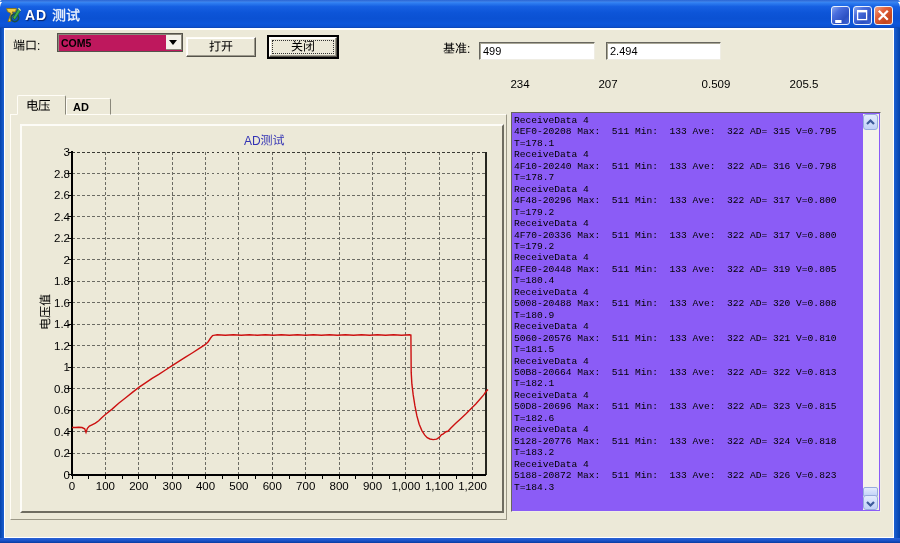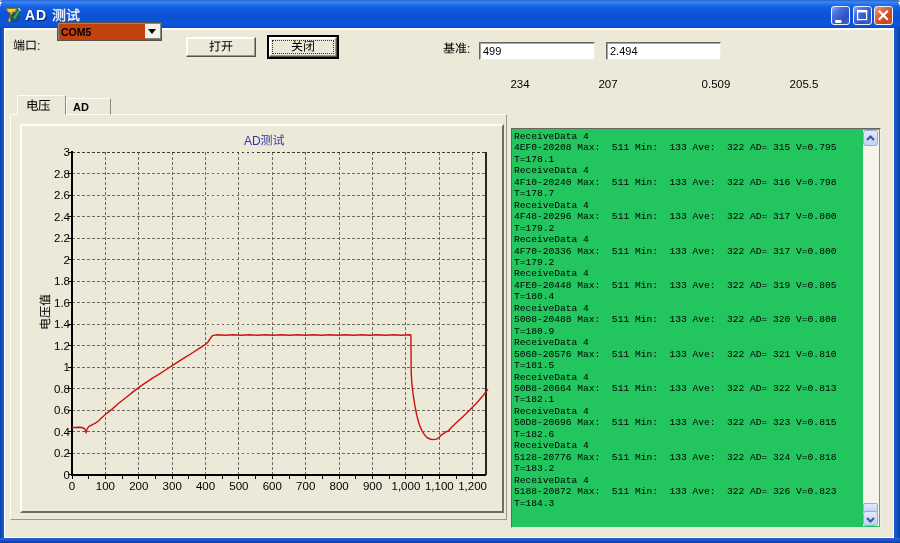--- a/index.html
+++ b/index.html
@@ -67,21 +67,21 @@
 <div id="client"></div>
 <div class="borderL"></div>
 <div class="borderR"></div>
 <div class="borderB"></div>
 
 <div class="lbl" style="left:13px;top:39px"><svg class="cj" viewBox="0 -880 1000 1000">
       <use href="#g0" transform="scale(1,-1)"></use>
     </svg><svg class="cj" viewBox="0 -880 1000 1000">
       <use href="#g1" transform="scale(1,-1)"></use>
     </svg>:</div>
-<div style="position:absolute;left:57px;top:22px;width:105px;height:19px;box-sizing:border-box;background:#c2410c;border:1px solid #55534b;box-shadow:inset 1px 1px 0 #8b897c">
+<div style="position:absolute;left:57px;top:33px;width:126px;height:19px;box-sizing:border-box;background:#be185d;border:1px solid #55534b;box-shadow:inset 1px 1px 0 #8b897c">
   <div style="position:absolute;left:3px;top:2.5px;font-weight:bold;font-size:10.5px">COM5</div>
   <div style="position:absolute;right:0;top:1px;bottom:1px;width:16px;background:#f4f2ea;border-right:1px solid #8b897c;border-bottom:1px solid #8b897c;box-sizing:border-box">
    <div style="position:absolute;left:3px;top:5px;border:4px solid transparent;border-top:5px solid #000"></div>
   </div>
 </div>
 <div class="btn" style="left:186px;top:37px;width:70px;height:20px;line-height:19px;box-sizing:border-box"><svg class="cj" viewBox="0 -880 1000 1000">
       <use href="#g2" transform="scale(1,-1)"></use>
     </svg><svg class="cj" viewBox="0 -880 1000 1000">
       <use href="#g3" transform="scale(1,-1)"></use>
     </svg></div>
@@ -233,21 +233,21 @@
         <use href="#g12" transform="translate(250.5,18.5) scale(0.012,-0.012)"></use>
       </g>
 <g fill="#000" transform="translate(27.5,204) rotate(-90)">
         <use href="#g8" transform="translate(0,0) scale(0.012,-0.012)"></use>
         <use href="#g9" transform="translate(12,0) scale(0.012,-0.012)"></use>
         <use href="#g10" transform="translate(24,0) scale(0.012,-0.012)"></use>
       </g>
 <path d="M50.0,301.5 L53.3,301.5 L56.7,301.2 L60.0,301.5 L62.7,302.8 L64.0,306.4 L65.4,302.3 L67.4,300.1 L70.0,298.8 L73.4,297.1 L76.7,294.8 L80.0,291.5 L83.4,288.5 L90.1,283.1 L96.7,277.3 L103.4,272.0 L110.1,266.6 L116.8,261.4 L123.5,256.8 L130.1,252.3 L136.8,248.3 L143.5,244.0 L150.2,239.7 L156.8,235.4 L163.5,231.1 L170.2,227.0 L176.9,222.7 L183.5,218.4 L186.2,215.7 L188.6,212.0 L190.6,209.6 L192.9,209.1 L195.2,208.8 L203.2,209.2 L211.3,208.8 L219.3,209.2 L227.3,208.8 L235.3,209.2 L243.3,208.8 L251.3,209.2 L259.3,208.8 L267.4,209.2 L275.4,208.8 L283.4,209.2 L291.4,208.8 L299.4,209.2 L307.4,208.8 L315.4,209.2 L323.4,208.8 L331.5,209.2 L339.5,208.8 L347.5,209.2 L355.5,208.8 L363.5,209.2 L371.5,208.8 L379.5,209.2 L387.5,208.8 L388.9,209.1 L389.2,246.4 L389.9,258.2 L391.2,268.9 L392.9,279.7 L394.9,289.9 L397.2,298.2 L399.9,304.6 L402.6,308.9 L405.2,311.7 L407.9,313.0 L411.2,313.6 L414.6,313.1 L417.3,311.4 L419.3,308.9 L421.3,307.9 L423.9,305.7 L425.9,305.3 L428.9,302.1 L434.0,297.1 L439.0,292.4 L444.0,287.8 L449.0,282.7 L454.0,277.8 L459.0,272.0 L461.7,268.9 L464.0,265.5 L466.0,263.4" fill="none" stroke="#cc1111" stroke-width="1.4"></path>
 </svg></div>
 
-<div style="position:absolute;left:511px;top:128px;width:370px;height:400px;background:#22c55e;border:1px solid;border-color:#67665e #efede4 #efede4 #67665e;box-sizing:border-box">
+<div style="position:absolute;left:511px;top:112px;width:370px;height:400px;background:#8b5cf6;border:1px solid;border-color:#67665e #efede4 #efede4 #67665e;box-sizing:border-box">
  <pre style="position:absolute;left:2px;top:2px;font-size:9.6px;line-height:11.45px;color:#000">ReceiveData 4
 4EF0-20208 Max:  511 Min:  133 Ave:  322 AD= 315 V=0.795
 T=178.1
 ReceiveData 4
 4F10-20240 Max:  511 Min:  133 Ave:  322 AD= 316 V=0.798
 T=178.7
 ReceiveData 4
 4F48-20296 Max:  511 Min:  133 Ave:  322 AD= 317 V=0.800
 T=179.2
 ReceiveData 4

